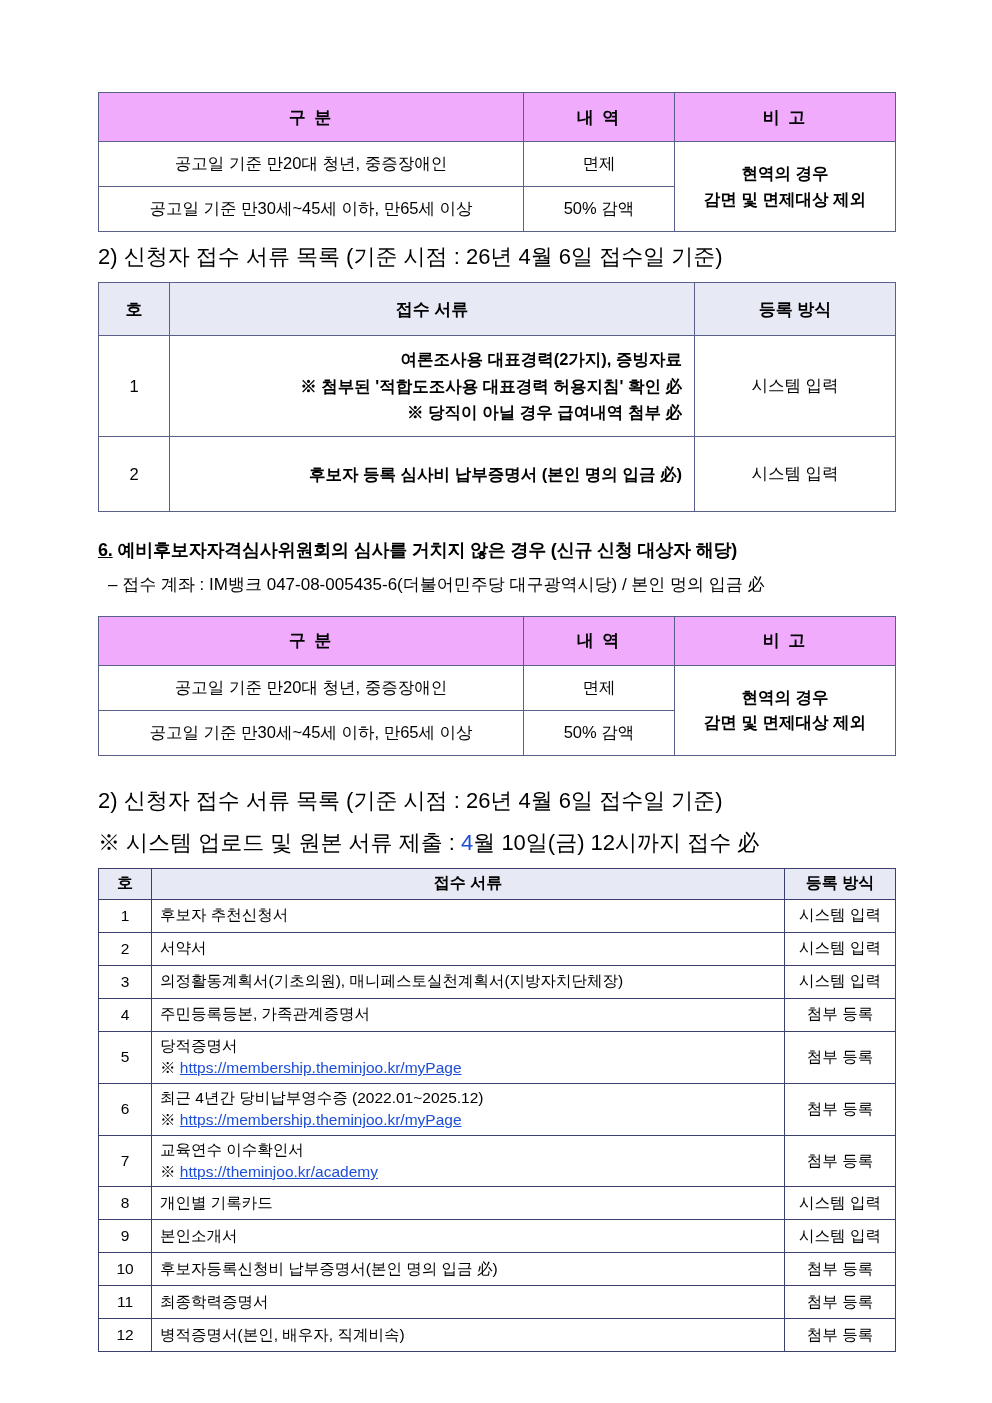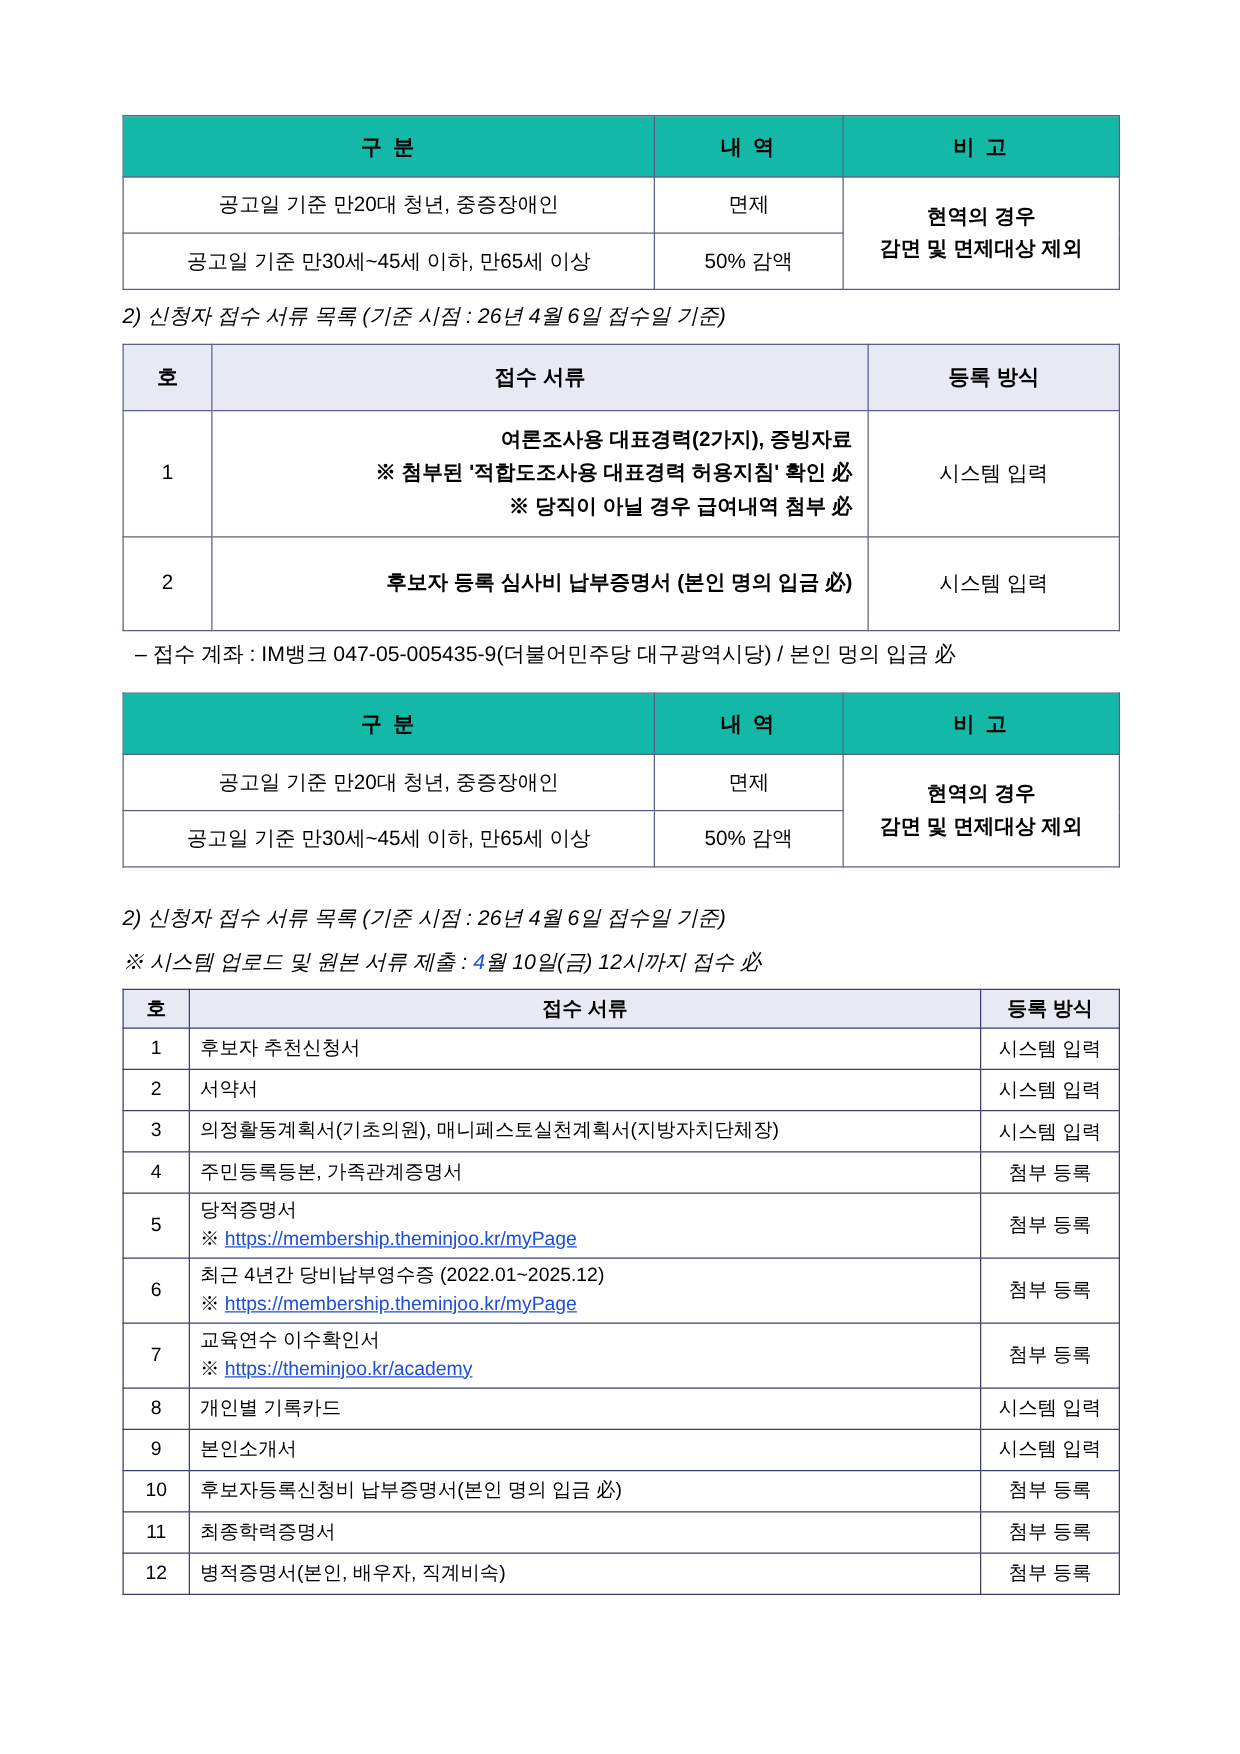--- a/index.html
+++ b/index.html
@@ -40,43 +40,42 @@
     font-weight: normal;
     vertical-align: middle;
   }
 
   
   .fee-table {
     width: 798px;
     margin: 0;
   }
   .fee-table th {
-    background: #14b8a6;
+    background: #f0abfc;
     height: 48px;
     text-align: center;
     font-weight: bold;
     letter-spacing: 2px;
     font-size: 17px;
   }
   .fee-table td {
     height: 44px;
     text-align: center;
     font-size: 16.5px;
   }
   .fee-table td.note {
     line-height: 1.55;
     font-size: 16.5px;
     font-weight: bold;
   }
 
   .para {
-    font-size: 17px;
+    font-size: 22px;
     margin: 8px 0 9px 0;
     line-height: 1.5;
-    font-style: italic;
   }
 
   
   .docs-table {
     width: 798px;
   }
   .docs-table th {
     background: #e7e9f5;
     height: 52px;
     text-align: center;
@@ -205,21 +204,25 @@
       <tr>
         <td class="no">2</td>
         <td class="doc" style="height:54px">
           <div>후보자 등록 심사비 납부증명서 (본인 명의 입금 必)</div>
         </td>
         <td class="method">시스템 입력</td>
       </tr>
     </tbody>
       </table>
 
-    <div class="bullet-line">– 접수 계좌 : IM뱅크 047-05-005435-9(더불어민주당 대구광역시당) / 본인 멍의 입금 必</div>
+    <div class="section-head">
+      <span class="num">6.</span>
+      <span>예비후보자자격심사위원회의 심사를 거치지 않은 경우 (신규 신청 대상자 해당)</span>
+    </div>
+    <div class="bullet-line">– 접수 계좌 : IM뱅크 047-08-005435-6(더불어민주당 대구광역시당) / 본인 멍의 입금 必</div>
 
     <div class="spacer-12"></div>
 
     <table class="fee-table">
       <tbody>
           <tr>
         <th>구 분</th>
         <th style="width:150px">내 역</th>
         <th style="width:220px">비 고</th>
       </tr>

